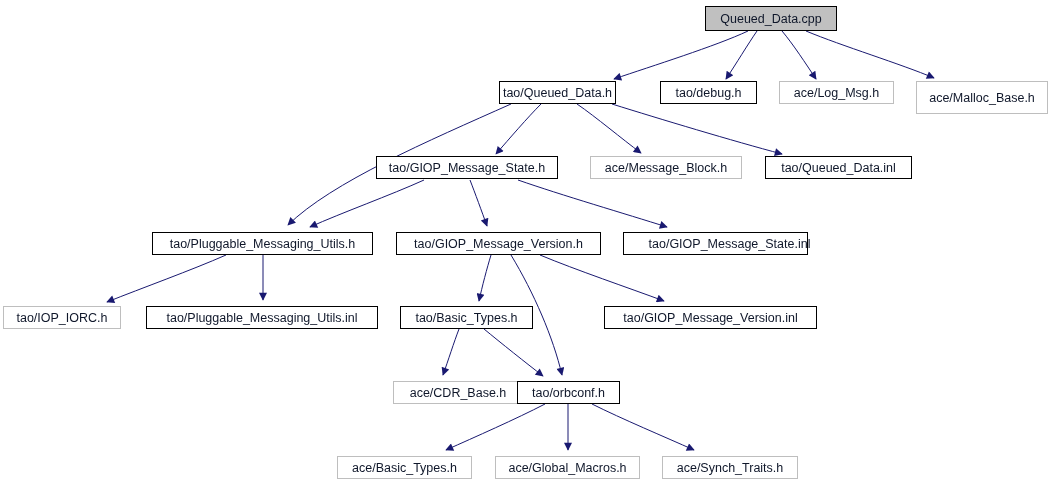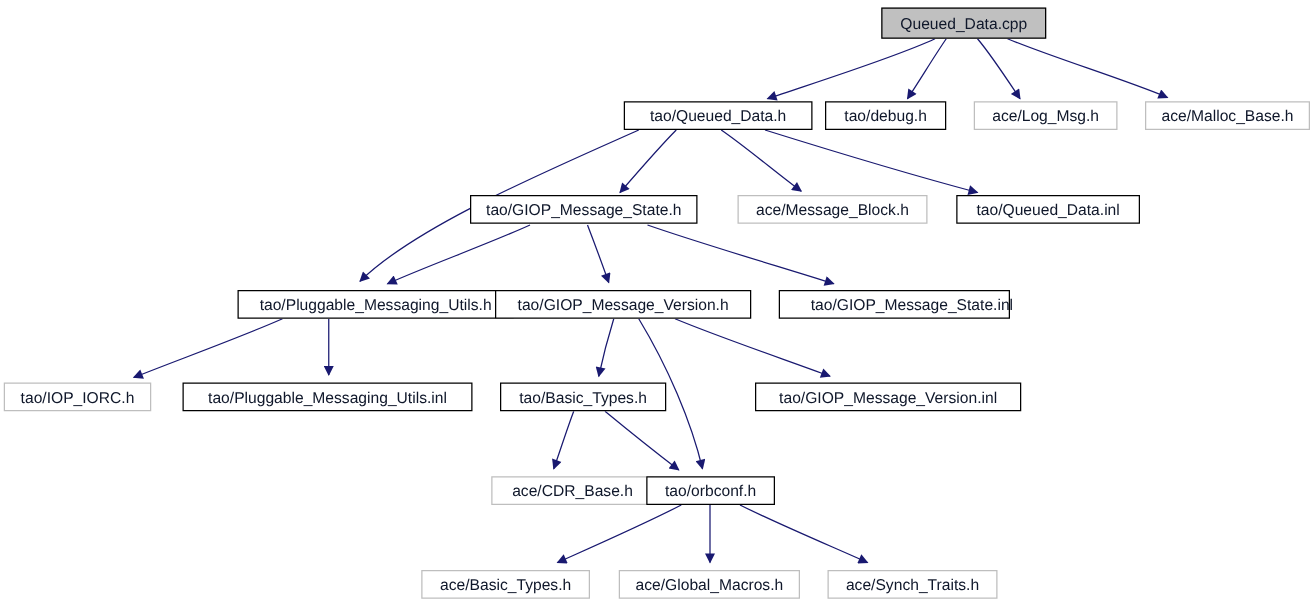--- a/index.html
+++ b/index.html
@@ -50,28 +50,28 @@
       <path d="M491,255 C487,268 482,287 479,301" fill="none" stroke="#191970" stroke-width="1" marker-end="url(#arrowhead)"></path>
       <path d="M540,255 C576,270 629,288 664,301" fill="none" stroke="#191970" stroke-width="1" marker-end="url(#arrowhead)"></path>
       <path d="M511,255 C534,293 553,337 562,375" fill="none" stroke="#191970" stroke-width="1" marker-end="url(#arrowhead)"></path>
       <path d="M459,329 C454,342 448,361 443,375" fill="none" stroke="#191970" stroke-width="1" marker-end="url(#arrowhead)"></path>
       <path d="M484,329 C501,343 526,363 543,376" fill="none" stroke="#191970" stroke-width="1" marker-end="url(#arrowhead)"></path>
       <path d="M545,404 C516,419 475,437 446,450" fill="none" stroke="#191970" stroke-width="1" marker-end="url(#arrowhead)"></path>
       <path d="M568,404 L568,450" fill="none" stroke="#191970" stroke-width="1" marker-end="url(#arrowhead)"></path>
       <path d="M592,404 C622,419 665,437 694,450" fill="none" stroke="#191970" stroke-width="1" marker-end="url(#arrowhead)"></path>
     </svg>
     <div class="node highlight" style="left: 705px; top: 6px; width: 132px; height: 25px;">Queued_Data.cpp</div>
-    <div class="node linked" style="left: 499px; top: 81px; width: 151px; height: 23px;">tao/Queued_Data.h</div>
+    <div class="node linked" style="left: 499px; top: 81px; width: 117px; height: 23px;">tao/Queued_Data.h</div>
     <div class="node linked" style="left: 660px; top: 81px; width: 97px; height: 23px;">tao/debug.h</div>
     <div class="node plain" style="left: 779px; top: 81px; width: 115px; height: 23px;">ace/Log_Msg.h</div>
-    <div class="node plain" style="left: 916px; top: 81px; width: 132px; height: 23px;">ace/Malloc_Base.h</div>
+    <div class="node plain" style="left: 916px; top: 81px; width: 132px; height: 33px;">ace/Malloc_Base.h</div>
     <div class="node linked" style="left: 376px; top: 156px; width: 182px; height: 23px;">tao/GIOP_Message_State.h</div>
     <div class="node plain" style="left: 590px; top: 156px; width: 152px; height: 23px;">ace/Message_Block.h</div>
     <div class="node linked" style="left: 765px; top: 156px; width: 147px; height: 23px;">tao/Queued_Data.inl</div>
-    <div class="node linked" style="left: 152px; top: 232px; width: 221px; height: 23px; margin-left: 38px;">tao/Pluggable_Messaging_Utils.h</div>
+    <div class="node linked" style="left: 152px; top: 232px; width: 221px; height: 23px;">tao/Pluggable_Messaging_Utils.h</div>
     <div class="node linked" style="left: 396px; top: 232px; width: 205px; height: 23px;">tao/GIOP_Message_Version.h</div>
     <div class="node linked" style="left: 623px; top: 232px; width: 185px; height: 23px; padding-left: 28px;">tao/GIOP_Message_State.inl</div>
     <div class="node plain" style="left: 3px; top: 306px; width: 118px; height: 23px;">tao/IOP_IORC.h</div>
     <div class="node linked" style="left: 146px; top: 306px; width: 232px; height: 23px;">tao/Pluggable_Messaging_Utils.inl</div>
     <div class="node linked" style="left: 400px; top: 306px; width: 133px; height: 23px;">tao/Basic_Types.h</div>
     <div class="node linked" style="left: 604px; top: 306px; width: 213px; height: 23px;">tao/GIOP_Message_Version.inl</div>
     <div class="node plain" style="left: 365px; top: 381px; width: 130px; height: 23px; margin-left: 28px;">ace/CDR_Base.h</div>
     <div class="node linked" style="left: 517px; top: 381px; width: 103px; height: 23px;">tao/orbconf.h</div>
     <div class="node plain" style="left: 337px; top: 456px; width: 135px; height: 23px;">ace/Basic_Types.h</div>
     <div class="node plain" style="left: 495px; top: 456px; width: 145px; height: 23px;">ace/Global_Macros.h</div>

